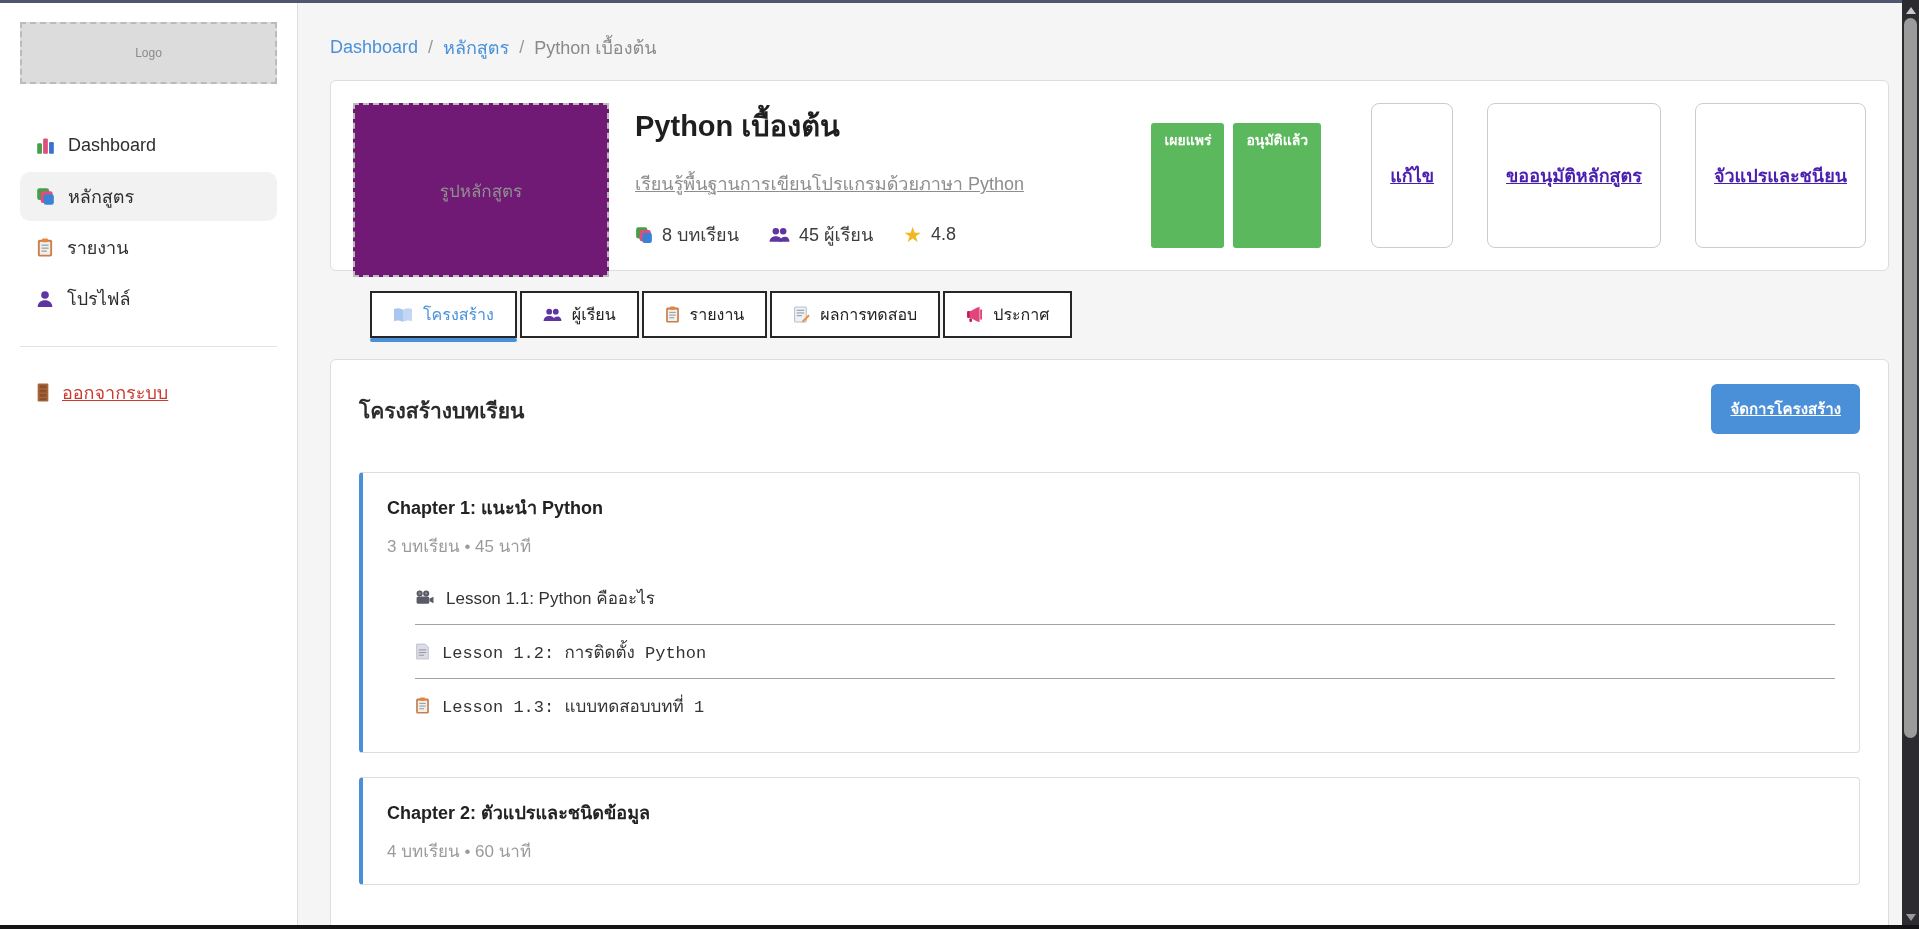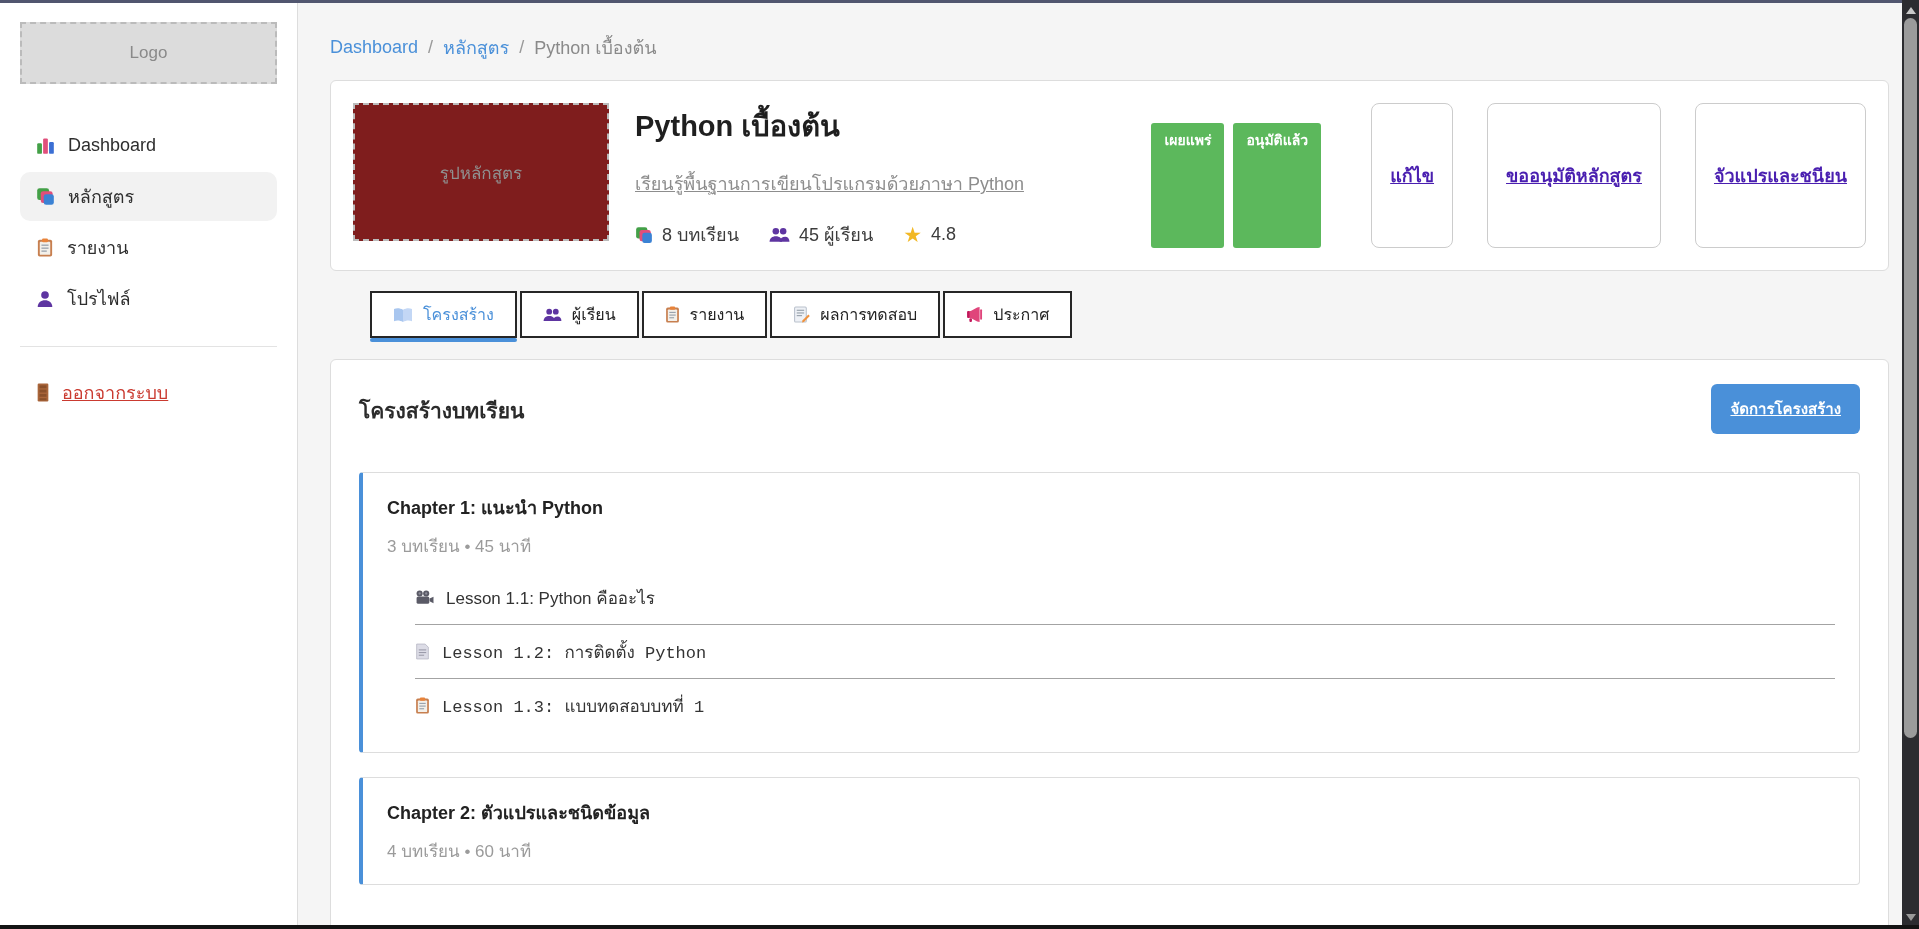--- a/index.html
+++ b/index.html
@@ -4,41 +4,41 @@
 <style>
   * { margin:0; padding:0; box-sizing:border-box; }
   html,body { width:1919px; height:929px; overflow:hidden; }
   body { font-family:"Liberation Sans","DejaVu Sans",sans-serif; background:#f5f5f5; color:#333; }
   .stage { position:relative; width:1919px; height:929px; overflow:hidden; background:#f5f5f5; }
   .top-line { height:3px; background:#51566f; width:100%; }
   .app { display:flex; height:926px; }
 
   
   .sidebar { width:298px; min-width:298px; background:#fff; border-right:1px solid #ddd; padding:19px 0 0 0; }
-  .logo-box { margin:0 20px; height:62px; background:#dcdcdc; border:2px dashed #bbb; display:flex; align-items:center; justify-content:center; color:#8a8a8a; font-size:17px; }
+  .logo-box { margin:0 20px; height:62px; background:#dcdcdc; border:2px dashed #bbb; display:flex; align-items:center; justify-content:center; color:#8a8a8a; font-size:12px; }
   .nav { margin-top:36px; display:flex; flex-direction:column; }
   .nav-item { display:flex; align-items:center; gap:13px; height:49px; margin:1px 20px; padding:0 16px; border-radius:10px; font-size:18px; color:#2e2e2e; cursor:pointer; }
   .nav-item.active { background:#f2f2f2; }
   .sidebar-divider { height:1px; background:#e3e3e3; margin:22px 20px; }
   .logout { display:flex; align-items:center; gap:12px; margin:18px 20px 0; padding:0 16px; height:46px; font-size:18px; color:#ca3a30; cursor:pointer; }
   .logout .lbl { text-decoration:underline; }
   .icon { display:inline-flex; align-items:center; justify-content:center; }
 
   
   .main { flex:1; background:#f5f5f5; padding:0 30px 0 32px; overflow:hidden; }
   .breadcrumb { margin-top:30px; font-size:18px; display:flex; gap:10px; align-items:center; }
   .breadcrumb a { color:#4a90d9; text-decoration:none; cursor:pointer; }
   .breadcrumb .sep { color:#999; }
   .breadcrumb .current { color:#8a8a8a; }
 
   .card { background:#fff; border:1px solid #ddd; border-radius:6px; }
 
   
   .course-card { margin-top:18px; height:191px; padding:22px; display:flex; gap:26px; }
-  .course-img { width:256px; min-width:256px; height:138px; background:#7f1d1d; border:2px dashed #bbb; display:flex; align-items:center; justify-content:center; color:#909090; font-size:17px; }
+  .course-img { width:256px; min-width:256px; height:174px; background:#701a75; border:2px dashed #bbb; display:flex; align-items:center; justify-content:center; color:#909090; font-size:17px; }
   .course-info { flex:1; min-width:0; }
   .course-title { font-size:29px; font-weight:bold; color:#1f1f1f; }
   .course-desc { margin-top:20px; font-size:18px; color:#8d8d8d;text-decoration:underline; }
   .course-stats { margin-top:22px; display:flex; align-items:center; gap:30px; font-size:18px; color:#3c3c3c; }
   .stat { display:flex; align-items:center; gap:9px; }
   .star { color:#f2b824; font-size:21px; line-height:1; }
   .badges { display:flex; gap:9px; margin-top:20px; margin-right:16px; }
   .badge { background:#5cb85c; color:#fff; font-size:14px; font-weight:bold; padding:6px 13px; border-radius:3px; white-space:nowrap; }
   .action-box { border:1px solid #ccc; border-radius:8px; background:#fff; display:flex; align-items:center; justify-content:center; padding:0 18px; margin-left:8px; cursor:pointer; }
   .action-box a { color:#4a1fb0; font-size:18px; font-weight:bold; text-decoration:underline; white-space:nowrap; }

